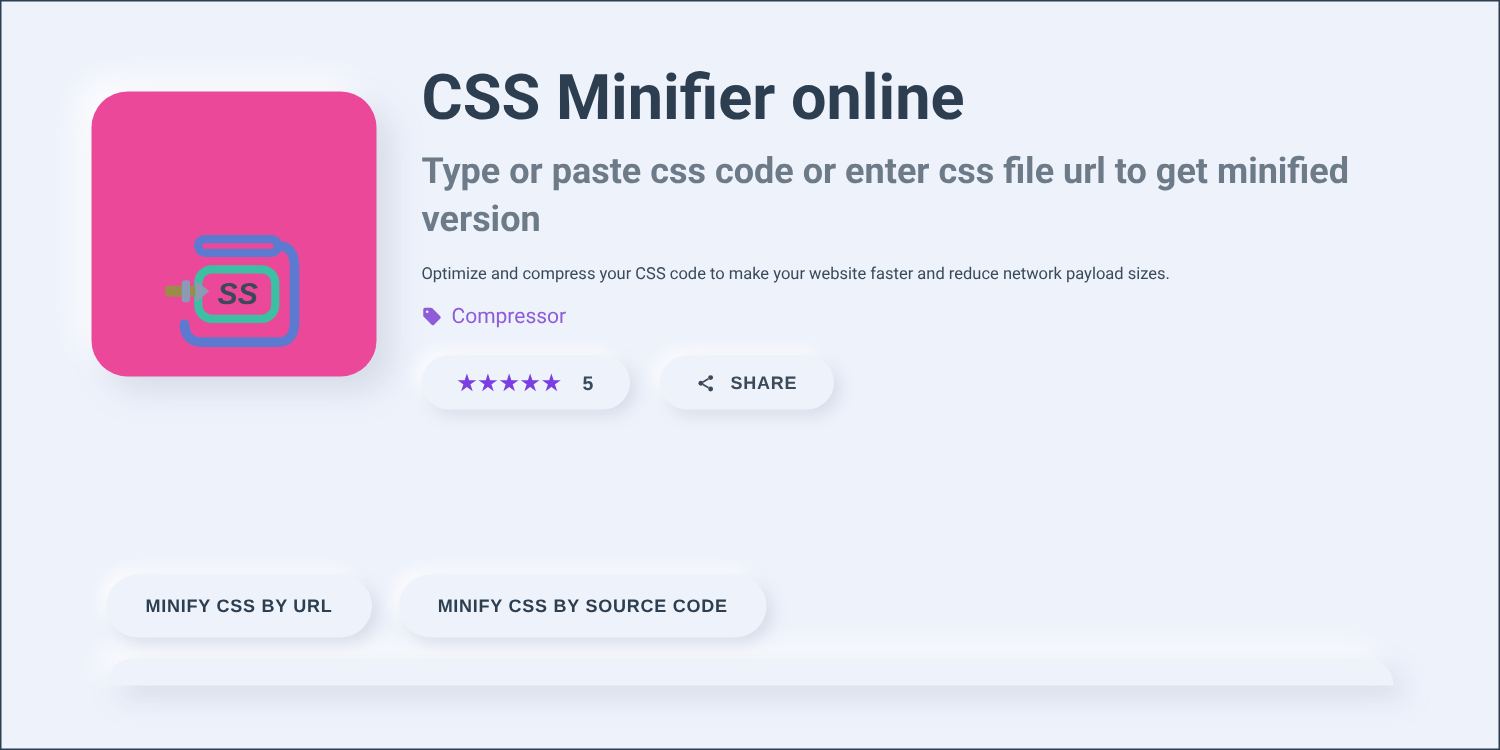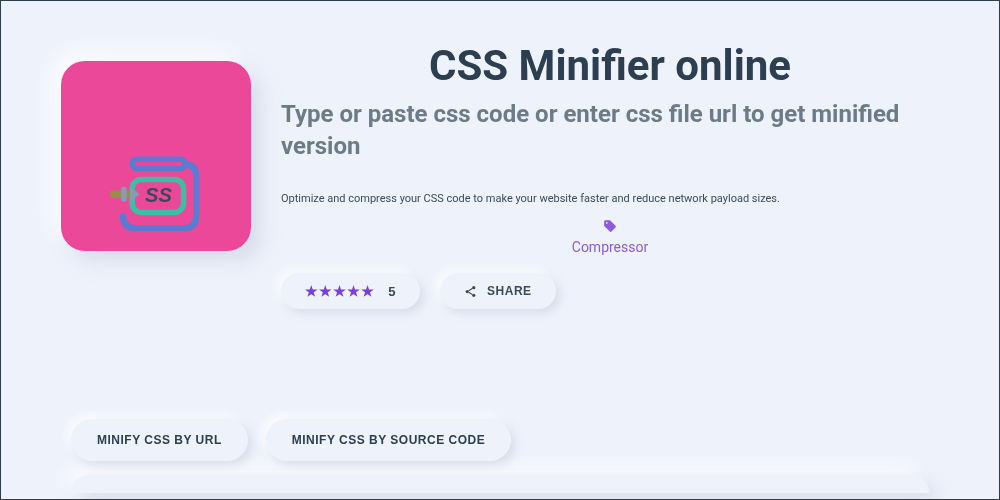--- a/index.html
+++ b/index.html
@@ -32,41 +32,39 @@
       margin-top: 20px;
       font-style: italic;
     }
     .icon-card svg { width: 110px; height: 110px; }
     .content { flex: 1; }
     h1 {
       font-size: 42px;
       font-weight: 700;
       color: #2c3e50;
       margin-bottom: 8px;
-      text-align: center;
     }
     h2 {
       font-size: 24px;
       font-weight: 700;
       color: #6d7a88;
       line-height: 1.35;
-      margin-bottom: 28px;
+      margin-bottom: 12px;
     }
     .desc {
       font-size: 11px;
       color: #3a4a5a;
       line-height: 1.5;
       margin-bottom: 12px;
     }
     .tag-row {
       display: flex;
       align-items: center;
       gap: 6px;
       margin-bottom: 18px;
-      flex-direction: column;
     }
     .tag-link {
       color: #8e5cd9;
       font-size: 14px;
       text-decoration: none;
     }
     .pill-row { display: flex; gap: 20px; }
     .pill {
       background: #eef2fb;
       border-radius: 40px;

